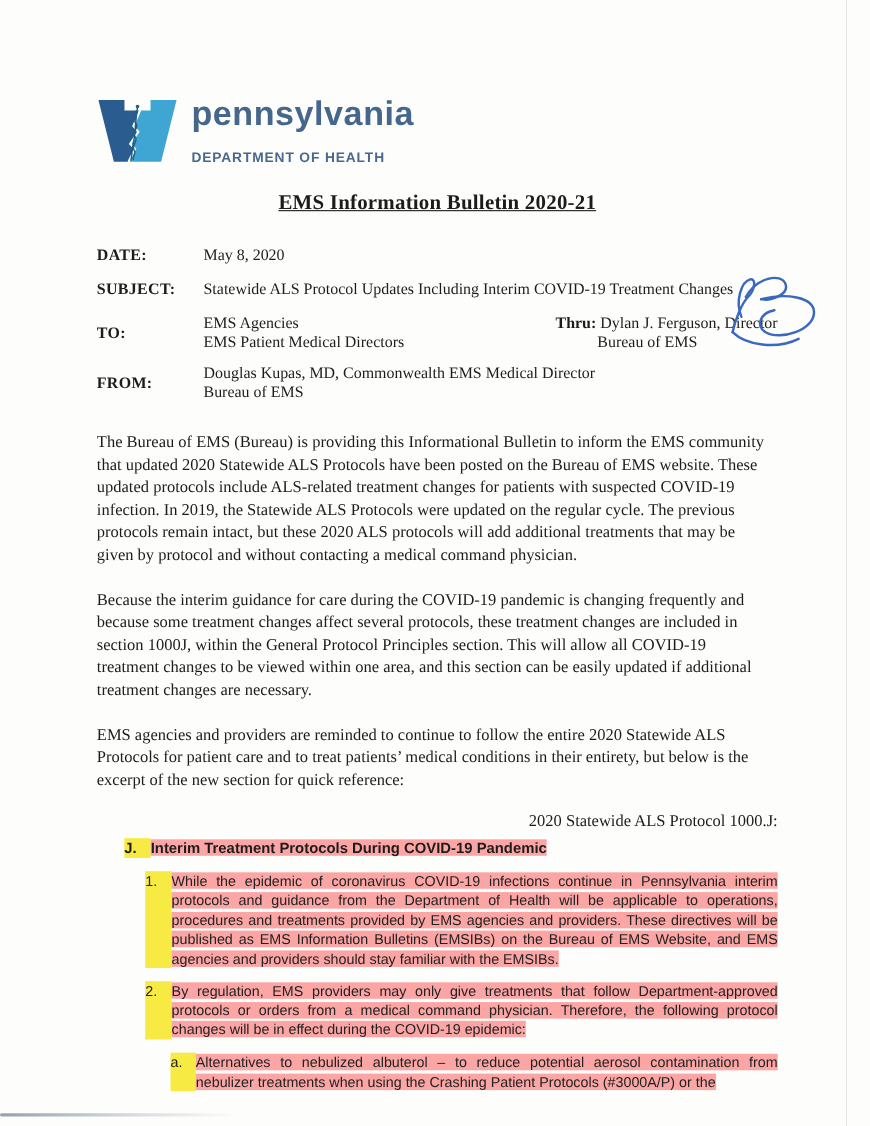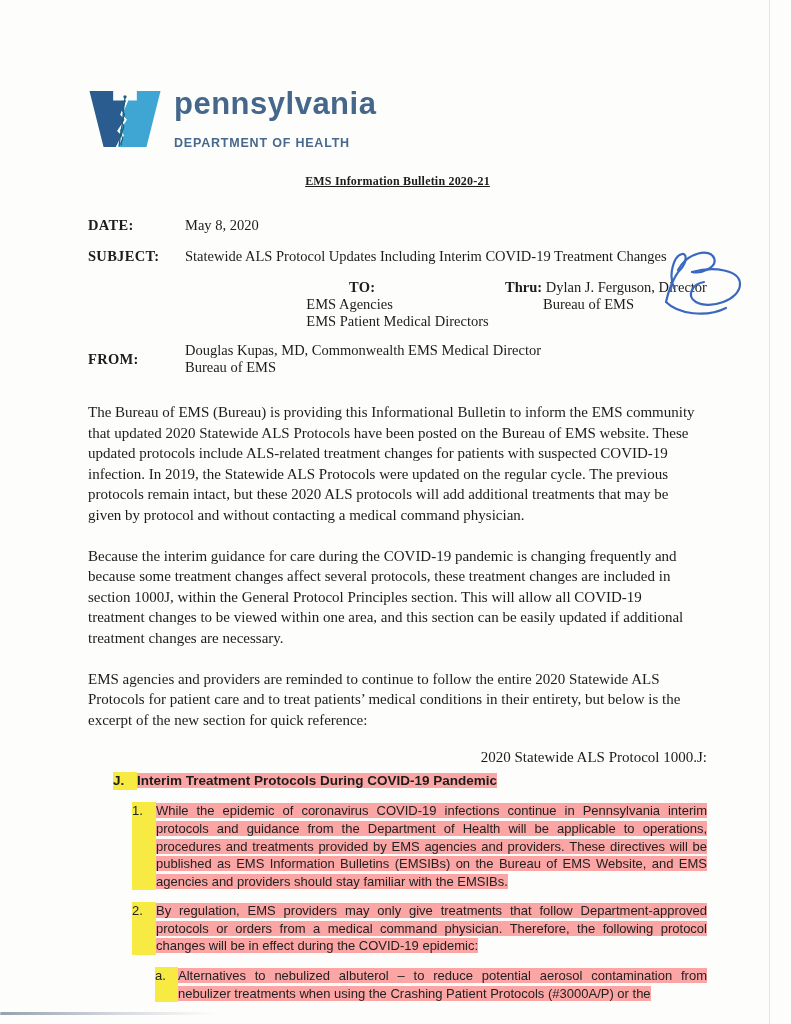--- a/index.html
+++ b/index.html
@@ -16,21 +16,21 @@
   .wordmark .brand{
     font-family:"Liberation Sans","DejaVu Sans",sans-serif;
     font-weight:bold;font-size:31px;color:#45678c;letter-spacing:0.5px;
   }
   .wordmark .dept{
     font-family:"Liberation Sans","DejaVu Sans",sans-serif;
     font-weight:bold;font-size:12.5px;color:#47698d;letter-spacing:0.8px;margin-top:18px;
   }
   
   .doc-title{
-    text-align:center;font-weight:bold;font-size:12px;margin-top:18px;
+    text-align:center;font-weight:bold;font-size:19px;margin-top:18px;
     text-decoration:underline;letter-spacing:0.2px;
   }
   
   .memo{margin-top:28px;font-size:14.5px;}
   .memo-row{display:flex;margin-bottom:14px;position:relative;align-items:center;}
   .memo-label{width:97px;flex:none;font-weight:bold;letter-spacing:0.3px;}
   .memo-value{flex:1;}
   .memo-value .line{display:block;}
   .thru-block{position:absolute;left:417px;top:0;width:240px;font-size:14.5px;}
   .thru-line1 .bold{font-weight:bold;}
@@ -97,21 +97,21 @@
 
     <div class="memo">
       <div class="memo-row">
         <span class="memo-label">DATE:</span>
         <span class="memo-value">May 8, 2020</span>
       </div>
       <div class="memo-row">
         <span class="memo-label">SUBJECT:</span>
         <span class="memo-value">Statewide ALS Protocol Updates Including Interim COVID-19 Treatment Changes</span>
       </div>
-      <div class="memo-row" style="margin-bottom:12px;flex-direction:column;">
+      <div class="memo-row" style="margin-bottom:12px;">
         <span class="memo-label">TO:</span>
         <span class="memo-value">
           <span class="line">EMS Agencies</span>
           <span class="line">EMS Patient Medical Directors</span>
         </span>
         <span class="thru-block">
           <span class="thru-line1"><span class="bold">Thru:</span>&nbsp;<span>Dylan J. Ferguson, Director</span></span>
           <div class="thru-line2">Bureau of EMS</div>
         </span>
       </div>

